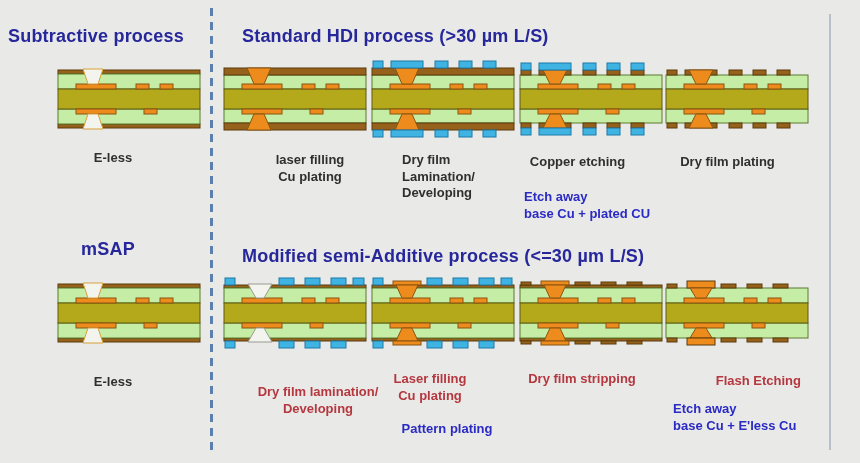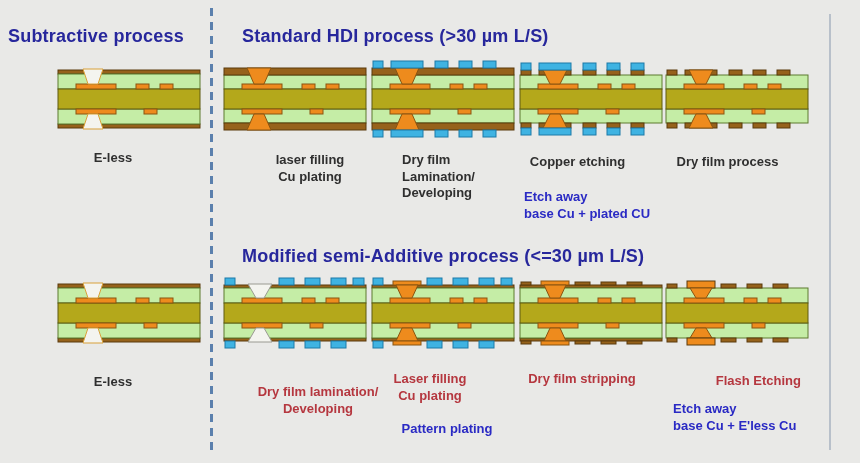--- a/index.html
+++ b/index.html
@@ -33,20 +33,21 @@
 </head>
 <body style="--bg: #e9e9e7; --navy: #27279c; --black: #2f2f2f; --blue: #2a2ac4; --red: #b5373f; --sep: #5b80ad; --edge: #b8c0ca;">
 
 <div id="slide">
 
   <div class="abs sep-dash" style="left:210px; top:8px; height:447px;"></div>
   <div class="abs edge-line" style="left:829px; top:14px; height:436px;"></div>
 
   <div class="abs title" style="left:8px; top:26px;">Subtractive process</div>
   <div class="abs title" style="left:242px; top:26px;">Standard HDI process (&gt;30 µm L/S)</div>
+  <div class="abs title center" style="left:35px; top:239px; width:146px;">mSAP</div>
   <div class="abs title" style="left:242px; top:239px;margin-top:7px;">Modified semi-Additive process (&lt;=30 µm L/S)</div>
 
   <div class="abs board" style="left:56px; top:58px;">
       <svg width="146" height="84" viewBox="0 0 146 84" xmlns="http://www.w3.org/2000/svg">
         <rect x="2" y="12" width="142" height="4" fill="#96621b" stroke="#5a3a0c" stroke-width="1"></rect>
         <rect x="2" y="66" width="142" height="4" fill="#96621b" stroke="#5a3a0c" stroke-width="1"></rect>
         <rect x="2" y="16" width="142" height="15" fill="#c5eda6" stroke="#5c7a2e" stroke-width="1"></rect>
         <rect x="2" y="51" width="142" height="15" fill="#c5eda6" stroke="#5c7a2e" stroke-width="1"></rect>
         <rect x="2" y="31" width="142" height="20" fill="#b4a81b" stroke="#5f5a10" stroke-width="1"></rect>
         <rect x="20" y="26" width="40" height="5" fill="#ee8b1d" stroke="#8a5410" stroke-width="1"></rect>
@@ -284,21 +285,21 @@
 Cu plating</div>
 
   <div class="abs lbl" style="left:402px; top:152px; width:140px;">Dry film
 Lamination/
 Developing</div>
 
   <div class="abs lbl center" style="left:500px; top:154px; width:155px;">Copper etching</div>
   <div class="abs lbl blue" style="left:524px; top:189px; width:200px;">Etch away
 base Cu + plated CU</div>
 
-  <div class="abs lbl center" style="left:650px; top:154px; width:155px;">Dry film process</div>
+  <div class="abs lbl center" style="left:650px; top:154px; width:155px;">Dry film plating</div>
 
   <div class="abs lbl center" style="left:40px; top:374px; width:146px;">E-less</div>
 
   <div class="abs lbl red center" style="left:228px; top:367px; width:180px;margin-top:17px;">Dry film lamination/
 Developing</div>
 
   <div class="abs lbl red center" style="left:350px; top:371px; width:160px;">Laser filling
 Cu plating</div>
   <div class="abs lbl blue center" style="left:367px; top:421px; width:160px;">Pattern plating</div>
 

